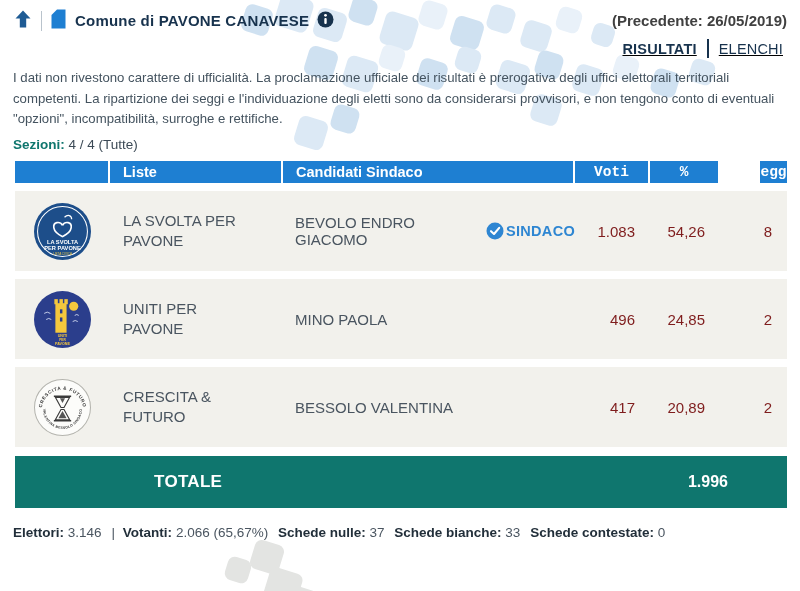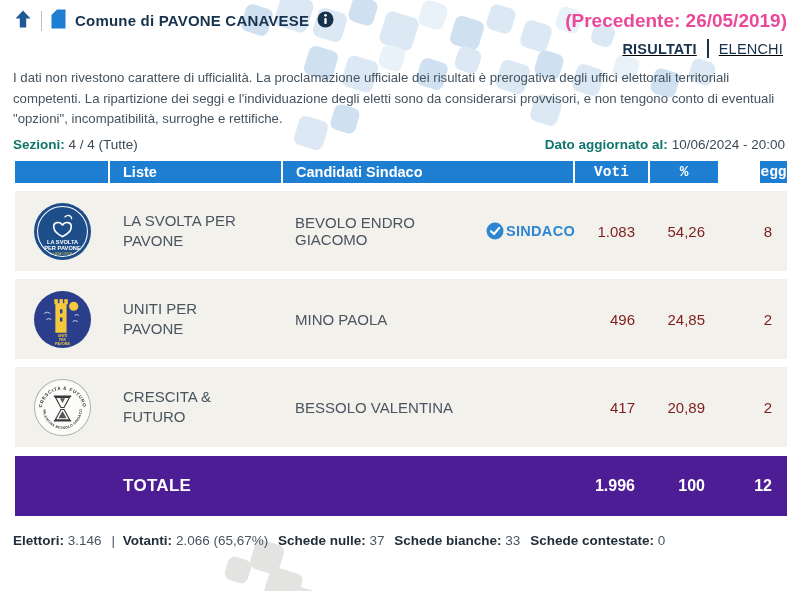--- a/index.html
+++ b/index.html
@@ -15,21 +15,21 @@
   .b3 { background:#e9f1f9; }
   .g1 { background:#e3e4e2; }
 
   .content { position:relative; z-index:1; }
 
   
   .topbar { display:flex; align-items:center; justify-content:space-between; padding:9px 13px 0 13px; }
   .topbar-left { display:flex; align-items:center; gap:8px; }
   .vdiv { width:1px; height:20px; background:#b9c3cc; }
   .page-title { font-size:15px; font-weight:bold; color:#17324d; letter-spacing:.2px; }
-  .precedente { font-size:19px; font-weight:bold; color:#ec4899; }
+  .precedente { font-size:15px; font-weight:bold; color:#404040; }
   .icon-btn { display:flex; align-items:center; cursor:pointer; background:none; border:none; padding:0; }
 
   
   .tabs-row { display:flex; justify-content:flex-end; align-items:center; gap:10px; padding:7px 17px 0 0;text-decoration:underline; }
   .tab { font-size:14.5px; color:#17324d; cursor:pointer; letter-spacing:.2px; }
   .tab.active { font-weight:bold; }
   .tab-sep { width:2px; height:19px; background:#17324d; }
 
   
   .disclaimer { margin:10px 13px 0 13px; font-size:13.2px; line-height:1.57; color:#44535f; }
@@ -47,21 +47,21 @@
   .thead .hcell:last-child { border-right:none;margin-left:40px; }
   .h-left { padding-left:13px; }
   .h-center { justify-content:center;font-family:Liberation Mono, monospace; }
   .trow { height:80px; background:#f2f1ec; margin-top:8px; align-items:center; }
   .cell-logo { display:flex; justify-content:center; align-items:center; }
   .cell-lista { padding-left:13px; padding-right:24px; font-size:15px; color:#4a5560; line-height:1.35; }
   .cell-cand { padding-left:12px; font-size:15px; color:#4a5560; display:flex; align-items:center; }
   .cell-num { text-align:right; padding-right:15px; font-size:15px; color:#7f1d1d; }
   .badge { display:inline-flex; align-items:center; margin-left:7px; }
   .badge-label { color:#2e86d2; font-size:14.5px; font-weight:600; letter-spacing:.3px; }
-  .trow-total { height:60px; background:#4c1d95; margin-top:9px; align-items:center; }
+  .trow-total { height:52px; background:#0f766e; margin-top:9px; align-items:center;gap:31px; }
   .total-label { grid-column:2; padding-left:13px; color:#fff; font-size:17px; font-weight:bold; letter-spacing:.3px; }
   .total-num { color:#fff; font-weight:bold; font-size:16px; text-align:right; padding-right:15px; }
   .tn-voti { grid-column:4; } .tn-pct { grid-column:5; } .tn-seggi { grid-column:6; }
 
   
   .footer-stats { margin:17px 13px 0 13px; font-size:13.5px; color:#4a5560; }
   .footer-stats .blabel { color:#222f3a; }
   .fsep { margin:0 4px; color:#4a5560; }
   .fs-part { margin-right:6px; }
 </style>
@@ -141,24 +141,20 @@
       <span class="tab">ELENCHI</span>
     </div>
 
     <p class="disclaimer">I dati non rivestono carattere di ufficialità. La proclamazione ufficiale dei risultati è prerogativa degli uffici elettorali territoriali competenti. La ripartizione dei seggi e l'individuazione degli eletti sono da considerarsi provvisori, e non tengono conto di eventuali "opzioni", incompatibilità, surroghe e rettifiche.</p>
 
     <div class="info-bar">
       <div>
         <span class="blabel">Sezioni:</span>
         <span>4 / 4 (Tutte)</span>
       </div>
-      <div>
-        <span class="blabel">Dato aggiornato al:</span>
-        <span>10/06/2024 - 20:00</span>
-      </div>
     </div>
 
     <div class="etable">
 
       <div class="tgrid thead">
         <div class="hcell"></div>
         <div class="hcell h-left">Liste</div>
         <div class="hcell h-left">Candidati Sindaco</div>
         <div class="hcell h-center">Voti</div>
         <div class="hcell h-center">%</div>

